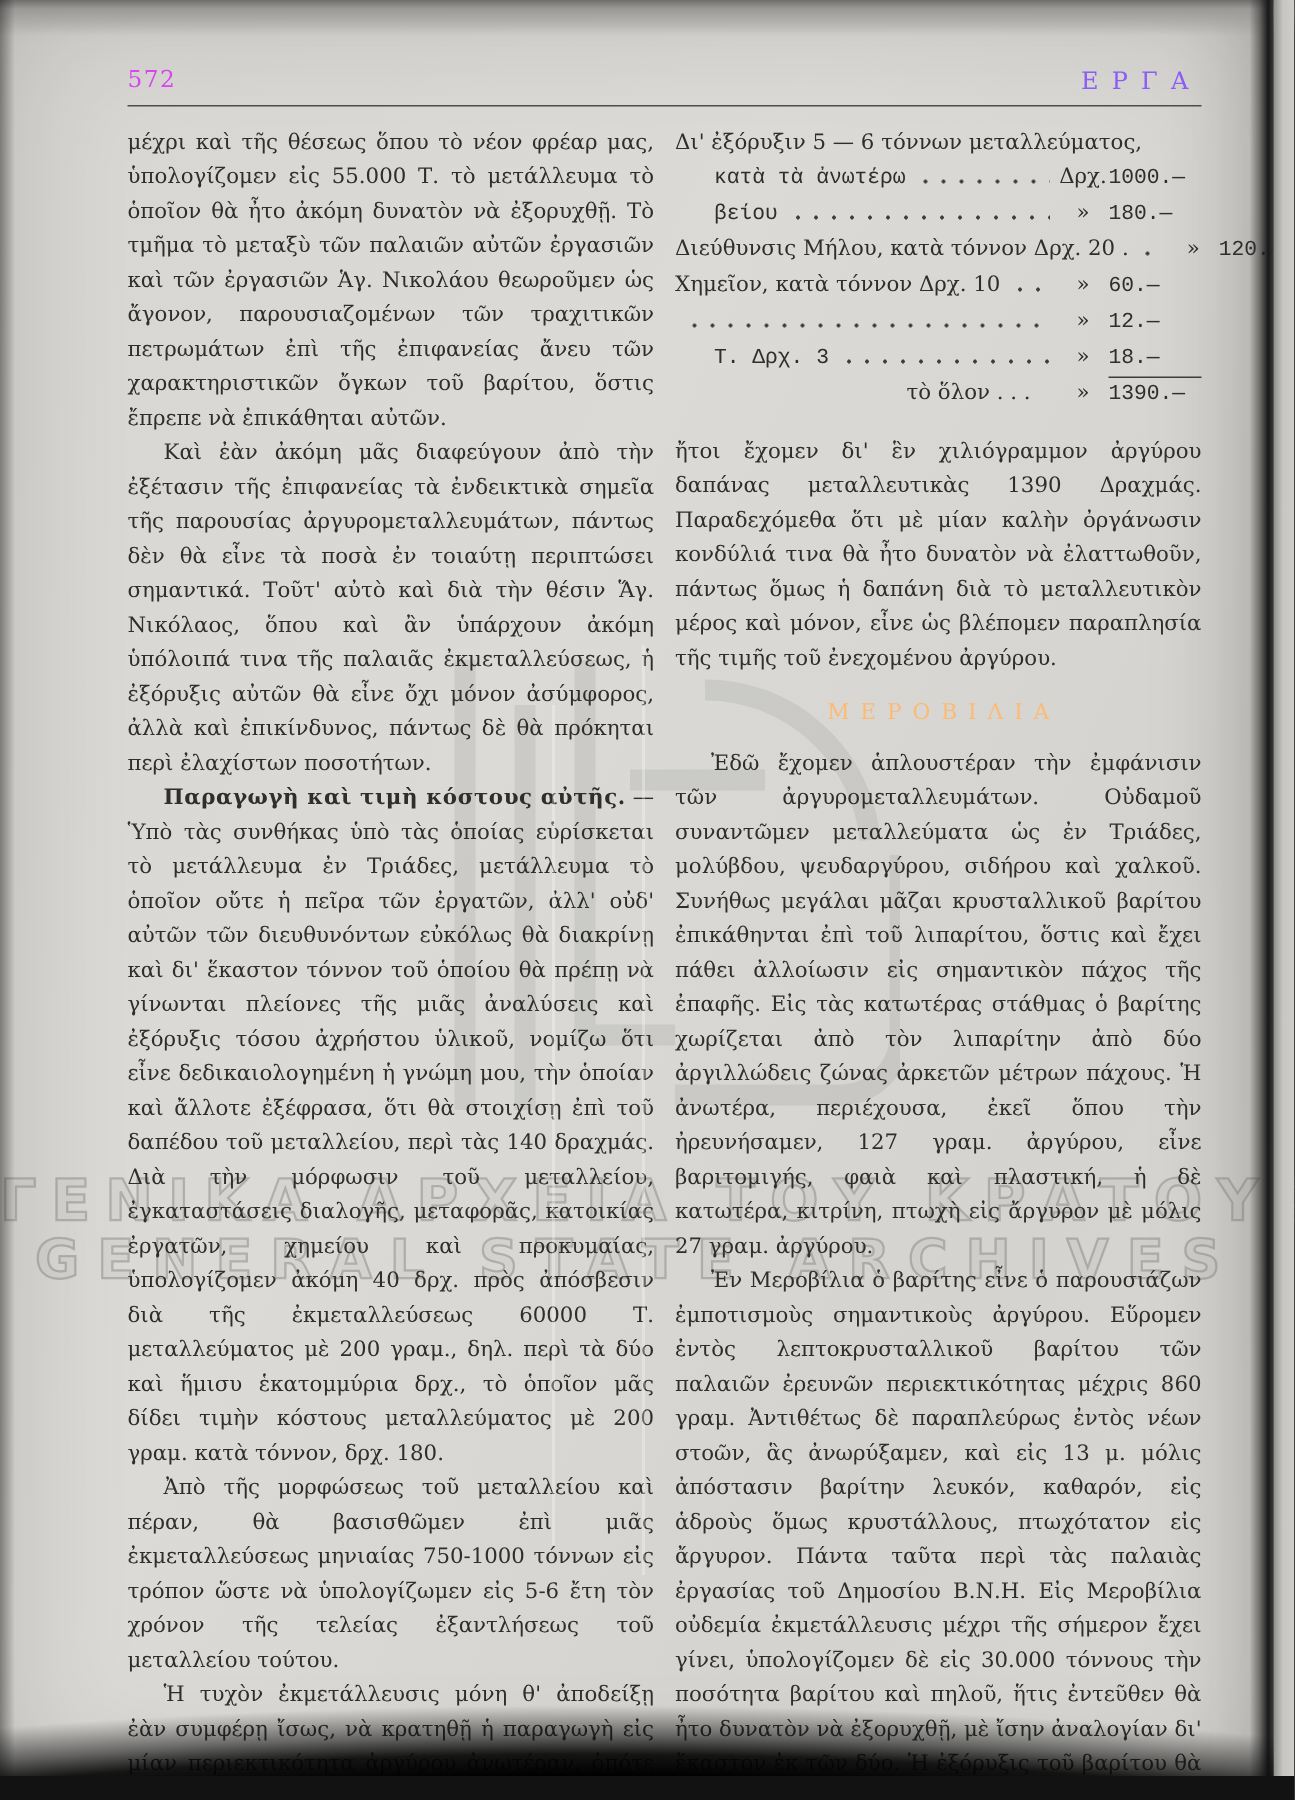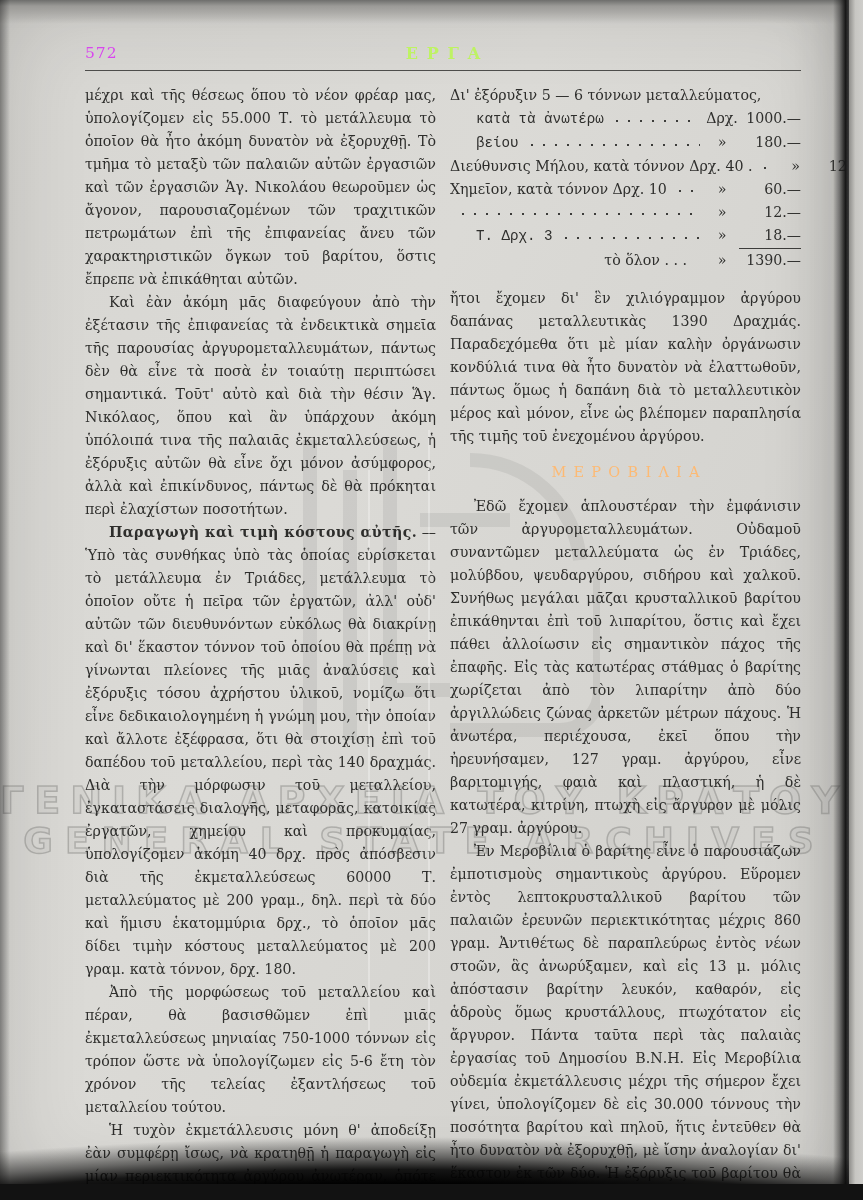--- a/index.html
+++ b/index.html
@@ -18,40 +18,40 @@
           background:linear-gradient(to right,rgba(0,0,0,0) 0%,rgba(35,35,35,.45) 40%,#181818 78%,#3c3c3c 100%);}
   .next-page{position:absolute;right:0;top:0;bottom:0;width:14px;
              background:linear-gradient(to right,#8e8d8a 0,#c7c6c2 45%,#cfcecb 100%);}
   .shadow-bottom{position:absolute;left:0;right:14px;bottom:0;height:120px;pointer-events:none;
           background:radial-gradient(140% 170% at 46% 180%,#000 55%,rgba(5,5,5,.92) 62%,rgba(10,10,10,.55) 68%,rgba(0,0,0,0) 78%);}
   .shadow-bottom-bar{position:absolute;left:0;right:0;bottom:0;height:16px;background:#121212;}
   .crease{position:absolute;width:2px;background:rgba(255,255,255,.30);pointer-events:none;filter:blur(.4px);}
   
   .header{position:absolute;left:85px;top:40px;width:716px;height:32px;}
   .page-number{position:absolute;left:0;top:4px;font-size:15.5px;color:#d946ef;letter-spacing:1px;}
-  .page-title{position:absolute;left:0;right:0;top:4px;text-align:center;font-size:16px;
-              letter-spacing:.55em;color:#bef264;text-indent:.55em;font-weight:bold;}
+  .page-title{position:absolute;left:0;right:0;top:4px;text-align:right;font-size:16px;
+              letter-spacing:.55em;color:#8b5cf6;text-indent:.55em;}
   .header-rule{position:absolute;left:0;right:0;top:30px;border-top:1.2px solid #4d4d4b;}
   
   .columns{position:absolute;left:85px;top:84px;width:716px;display:flex;gap:14px;}
   .col{width:351px;font-size:14.2px;line-height:23px;color:#2e2e2c;text-align:justify;}
   .para{margin:0;}
   .para.indent{text-indent:24px;}
   .para .lead{font-weight:bold;letter-spacing:.4px;}
   
   .cost-table{margin-bottom:15px;}
   .cost-line{display:flex;align-items:baseline;}
   .cost-line .lbl{white-space:nowrap;}
   .cost-line.cont .lbl{padding-left:26px;font-family:Liberation Mono, monospace;}
   .leader{flex:1;min-width:14px;margin:0 5px 0 7px;align-self:stretch;
           background-image:radial-gradient(circle,#3c3c3a 1.1px,rgba(0,0,0,0) 1.4px);
           background-size:12px 4px;background-repeat:repeat-x;background-position:left 60%;}
   .nolead{flex:1;}
   .unit{width:34px;text-align:center;flex:none;}
-  .amount{width:62px;text-align:right;flex:none;}
+  .amount{width:62px;flex:none;font-family:Liberation Mono, monospace;}
   .total-line{display:flex;align-items:baseline;}
   .total-label{margin-left:auto;padding-right:18px;}
   .total-line .amount{border-top:1.1px solid #3c3c3a;}
   .section-heading{text-align:center;font-size:14.5px;letter-spacing:.5em;text-indent:.5em;
                    color:#fdba74;margin:13px 0 11px 0;}
   
   .wm-text{position:absolute;left:0;width:849px;text-align:center;pointer-events:none;
            font-family:"DejaVu Sans","Liberation Sans",sans-serif;font-weight:bold;
            color:rgba(125,125,122,.06);-webkit-text-stroke:1.5px rgba(110,110,108,.38);
            white-space:nowrap;}
@@ -106,21 +106,21 @@
             <span class="unit">Δρχ.</span>
             <span class="amount">1000.—</span>
           </div>
           <div class="cost-line cont">
             <span class="lbl">βείου</span>
             <span class="leader"></span>
             <span class="unit">»</span>
             <span class="amount">180.—</span>
           </div>
           <div class="cost-line">
-            <span class="lbl">Διεύθυνσις Μήλου, κατὰ τόννον Δρχ. 40 .</span>
+            <span class="lbl">Διεύθυνσις Μήλου, κατὰ τόννον Δρχ. 20 .</span>
             <span class="leader"></span>
             <span class="unit">»</span>
             <span class="amount">120.—</span>
           </div>
           <div class="cost-line">
             <span class="lbl">Χημεῖον, κατὰ τόννον Δρχ. 10</span>
             <span class="leader"></span>
             <span class="unit">»</span>
             <span class="amount">60.—</span>
           </div>

